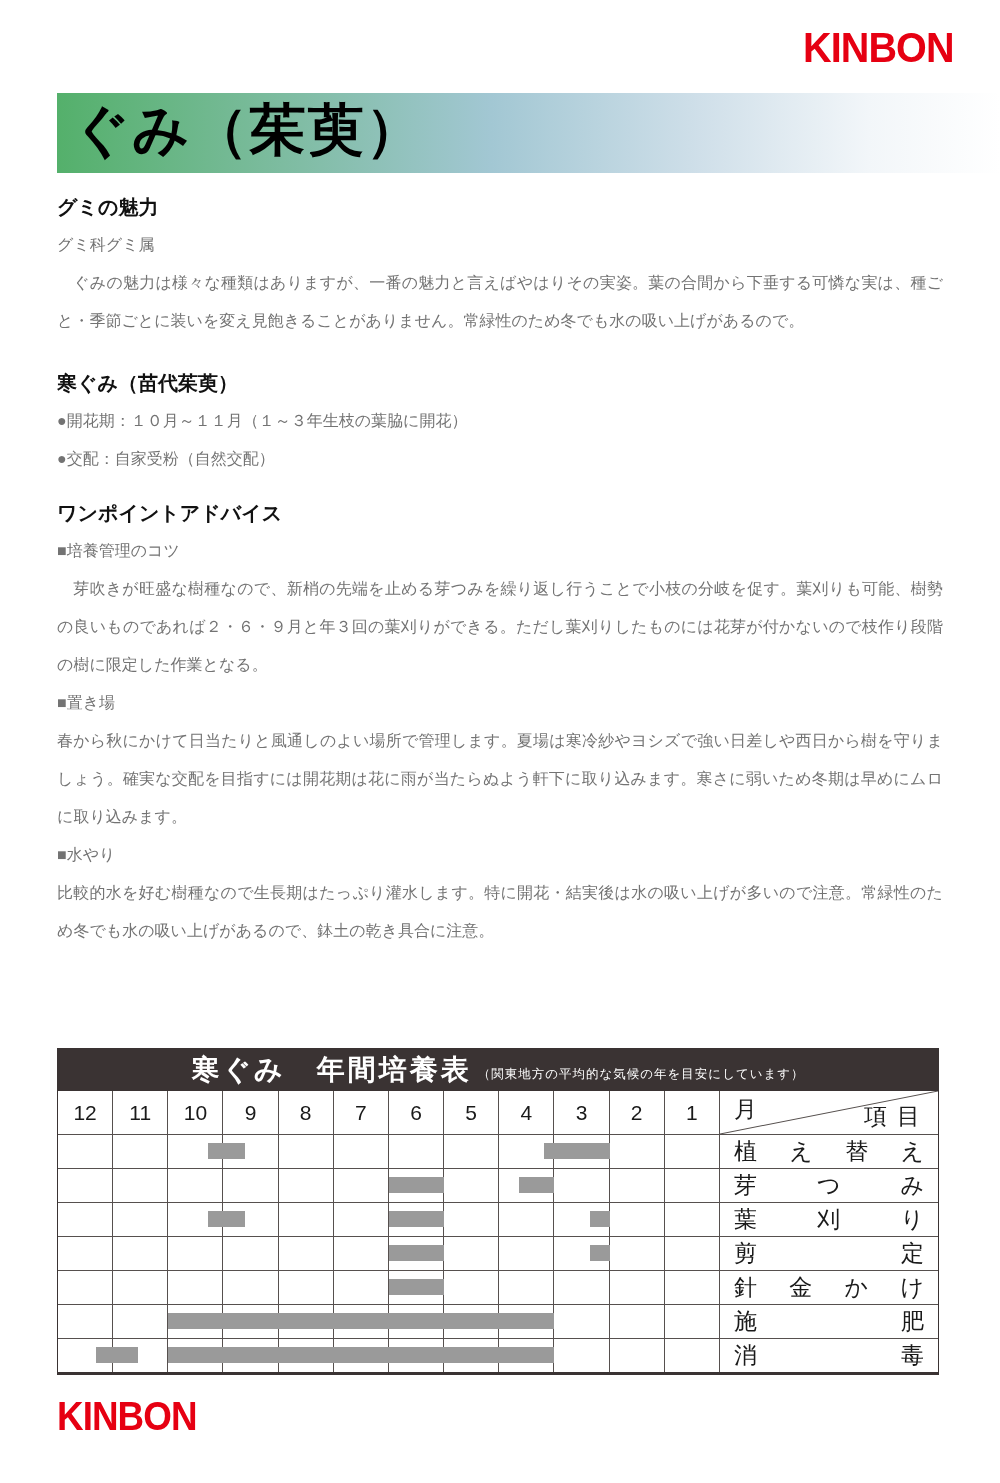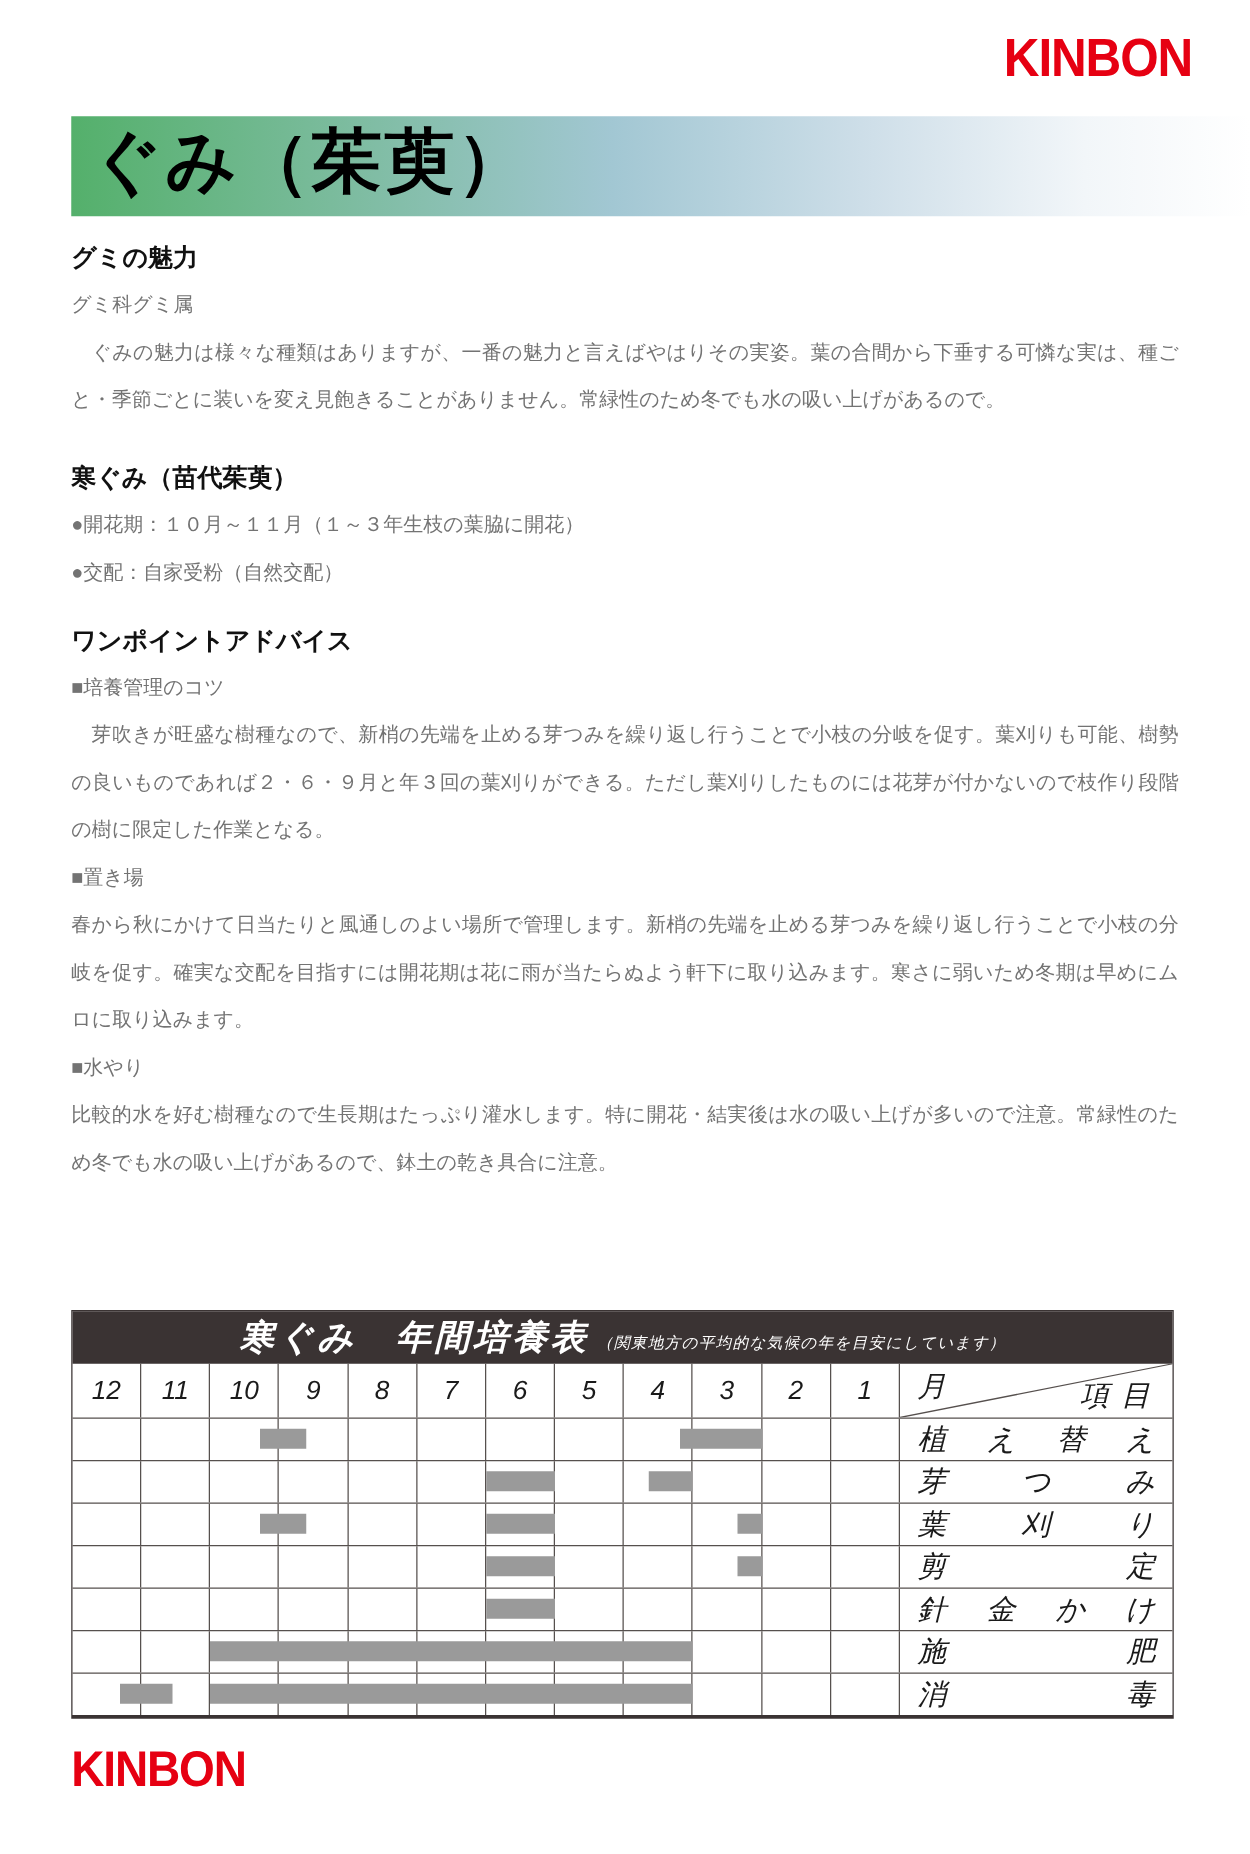--- a/index.html
+++ b/index.html
@@ -32,21 +32,21 @@
   .content section { margin:0; padding:0; }
   .content h2 { font-size:20px; line-height:38px; margin:24px 0 0 0; font-weight:700; color:#111; }
   .content section:first-of-type h2 { margin-top:0; }
   .content section:nth-of-type(3) h2 { margin-top:16px; }
   .content p { margin:0; font-size:16px; line-height:38px; color:#737373; }
   .content p.para { text-align:justify; }
 
   
   .ctable {
     position:absolute; left:57px; top:1048px; width:880px;
-    border:1px solid #3a3333; border-bottom-width:3px; background:#fff;font-style:italic;
+    border:1px solid #3a3333; border-bottom-width:3px; background:#fff;
   }
   .ctable-title {
     height:42px; background:#3a3333; color:#fff;
     display:flex; align-items:center; justify-content:center;
   }
   .ctable-title .t {
     font-family:"Liberation Serif", serif; font-weight:700; font-size:28px; letter-spacing:3px; white-space:pre;
   }
   .ctable-title .s { font-size:12.5px; margin-left:6px; margin-top:8px; letter-spacing:1px; }
 
@@ -88,21 +88,21 @@
     <section>
       <h2>寒ぐみ（苗代茱萸）</h2>
       <p class="line">●開花期：１０月～１１月（１～３年生枝の葉脇に開花）</p>
       <p class="line">●交配：自家受粉（自然交配）</p>
     </section>
     <section>
       <h2>ワンポイントアドバイス</h2>
       <p class="subhead">■培養管理のコツ</p>
       <p class="para">　芽吹きが旺盛な樹種なので、新梢の先端を止める芽つみを繰り返し行うことで小枝の分岐を促す。葉刈りも可能、樹勢の良いものであれば２・６・９月と年３回の葉刈りができる。ただし葉刈りしたものには花芽が付かないので枝作り段階の樹に限定した作業となる。</p>
       <p class="subhead">■置き場</p>
-      <p class="para">春から秋にかけて日当たりと風通しのよい場所で管理します。新梢の先端を止める芽つみを繰り返し行うことで小枝の分岐を促す。確実な交配を目指すには開花期は花に雨が当たらぬよう軒下に取り込みます。寒さに弱いため冬期は早めにムロに取り込みます。</p>
+      <p class="para">春から秋にかけて日当たりと風通しのよい場所で管理します。夏場は寒冷紗やヨシズで強い日差しや西日から樹を守りましょう。確実な交配を目指すには開花期は花に雨が当たらぬよう軒下に取り込みます。寒さに弱いため冬期は早めにムロに取り込みます。</p>
       <p class="subhead">■水やり</p>
       <p class="para">比較的水を好む樹種なので生長期はたっぷり灌水します。特に開花・結実後は水の吸い上げが多いので注意。常緑性のため冬でも水の吸い上げがあるので、鉢土の乾き具合に注意。</p>
     </section>
   </main>
 
 <div class="ctable">
   <div class="ctable-title" id="ctable-title" style="background: rgb(58, 51, 51);">
     <span class="t">寒ぐみ　年間培養表</span>
     <span class="s">（関東地方の平均的な気候の年を目安にしています）</span>
   </div>

